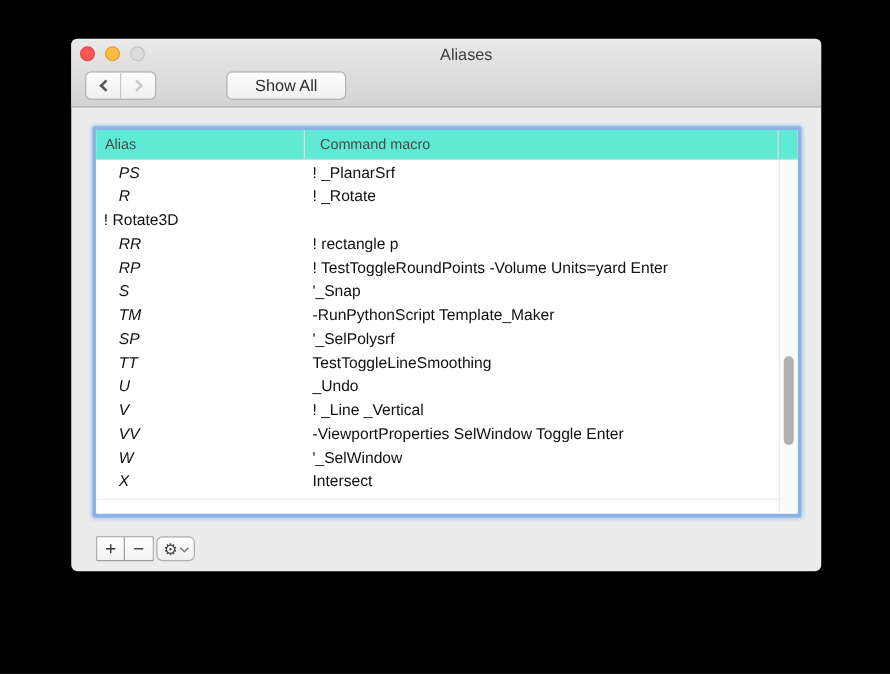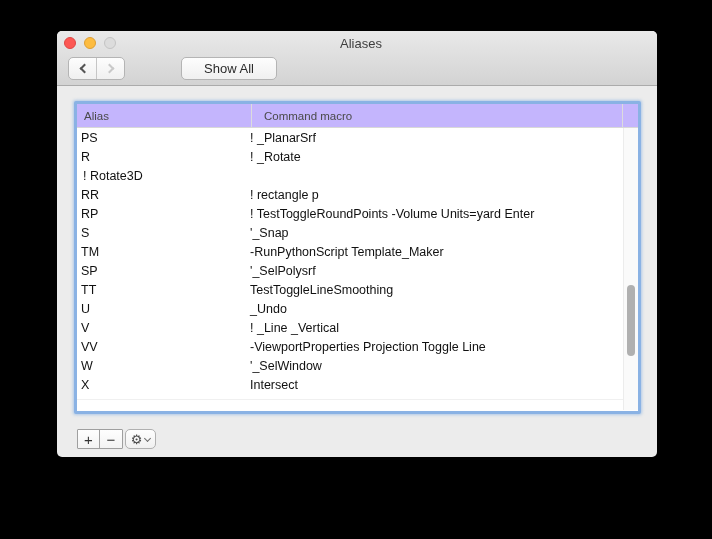--- a/index.html
+++ b/index.html
@@ -12,21 +12,21 @@
     box-shadow: 0 18px 45px rgba(0,0,0,0.65), 0 0 1px rgba(0,0,0,0.4);
   }
 
   
   .titlebar {
     position: relative; height: 55px;
     background: linear-gradient(#e9e9e9, #d3d3d3);
     border-bottom: 1px solid #ababab;
   }
   .window-title {
-    position: absolute; left: 4px; top: 0; width: 100%; height: 26px;
+    position: absolute; left: 16px; top: 0; width: 100%; height: 26px;
     line-height: 26px; text-align: center; font-size: 13px; color: #3e3e3e;
   }
   .traffic { position: absolute; top: 6px; width: 12px; height: 12px; border-radius: 50%; }
   .traffic.red    { left: 7px;  background: #fc5753; border: 1px solid #df4744; }
   .traffic.yellow { left: 27px; background: #fdbc40; border: 1px solid #de9f34; }
   .traffic.gray   { left: 47px; background: #dcdcdc; border: 1px solid #c4c4c4; }
 
   .nav-group {
     position: absolute; left: 11px; top: 26px; width: 57px; height: 23px;
     border: 1px solid #b4b4b4; border-radius: 5px;
@@ -46,32 +46,31 @@
 
   
   .table-frame {
     position: absolute; left: 17px; top: 70px; width: 567px; height: 313px;
     background: #fff; border: 3px solid #8ab2e4; border-radius: 2px;
     box-shadow: 0 0 3px 1px rgba(125,172,226,0.55);
   }
   .thead {
     display: flex; height: 24px; align-items: center;
     border-bottom: 1px solid #d8d8d8; font-size: 11.5px; color: #4a4a4a;
-    background: #c4b5fd;
-    gap: 8px;
+    background: #5eead4;
   }
   .th-alias { width: 166px; padding-left: 7px; }
   .th-macro { flex: 1; padding-left: 12px; border-left: 1px solid #dcdcdc; height: 100%;
               display: flex; align-items: center; }
   .th-stub  { width: 16px; border-left: 1px solid #dcdcdc; height: 100%; }
 
   .rows-area { position: relative; height: 282px; background: #fff; }
   .rows-clip { height: 272px; overflow: hidden; border-bottom: 1px solid #f0f0f0; }
   .row { display: flex; height: 19px; align-items: center; font-size: 12.5px; color: #111; }
-  .cell-alias { width: 167px; padding-left: 4px; white-space: nowrap; }
+  .cell-alias { width: 167px; padding-left: 18px; white-space: nowrap; font-style: italic; }
   .cell-macro { flex: 1; padding-left: 6px; white-space: nowrap; overflow: hidden; }
 
   .scrollbar {
     position: absolute; right: 0; top: 0; width: 15px; height: 282px;
     background: #fafafa; border-left: 1px solid #ececec;
   }
   .scroll-thumb {
     position: absolute; left: 3px; top: 157px; width: 8px; height: 71px;
     border-radius: 4px; background: #b0b0b0;
   }
@@ -164,21 +163,21 @@
             <div class="row">
             <span class="cell-alias">U</span>
             <span class="cell-macro">_Undo</span>
           </div>
             <div class="row">
             <span class="cell-alias">V</span>
             <span class="cell-macro">! _Line _Vertical</span>
           </div>
             <div class="row">
             <span class="cell-alias">VV</span>
-            <span class="cell-macro">-ViewportProperties Projection Toggle Line</span>
+            <span class="cell-macro">-ViewportProperties SelWindow Toggle Enter</span>
           </div>
             <div class="row">
             <span class="cell-alias">W</span>
             <span class="cell-macro">'_SelWindow</span>
           </div>
             <div class="row">
             <span class="cell-alias">X</span>
             <span class="cell-macro">Intersect</span>
           </div>
             <div class="row">

